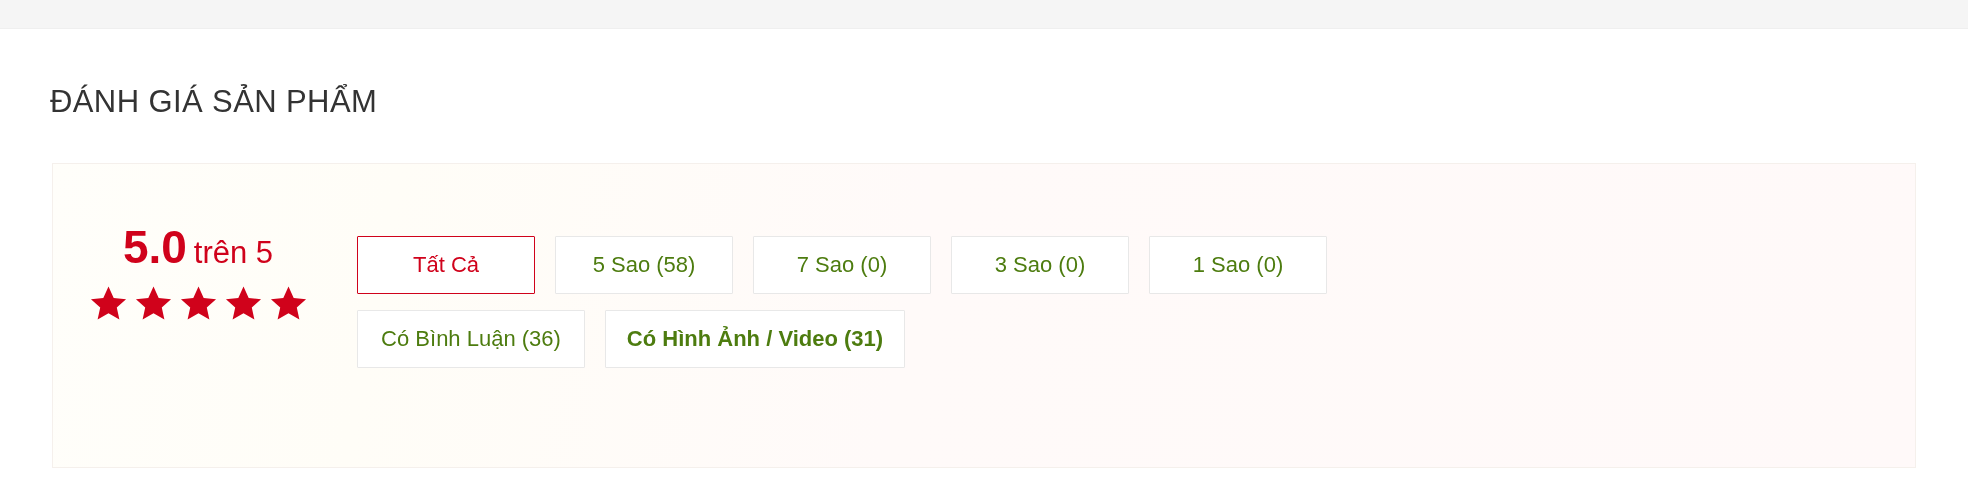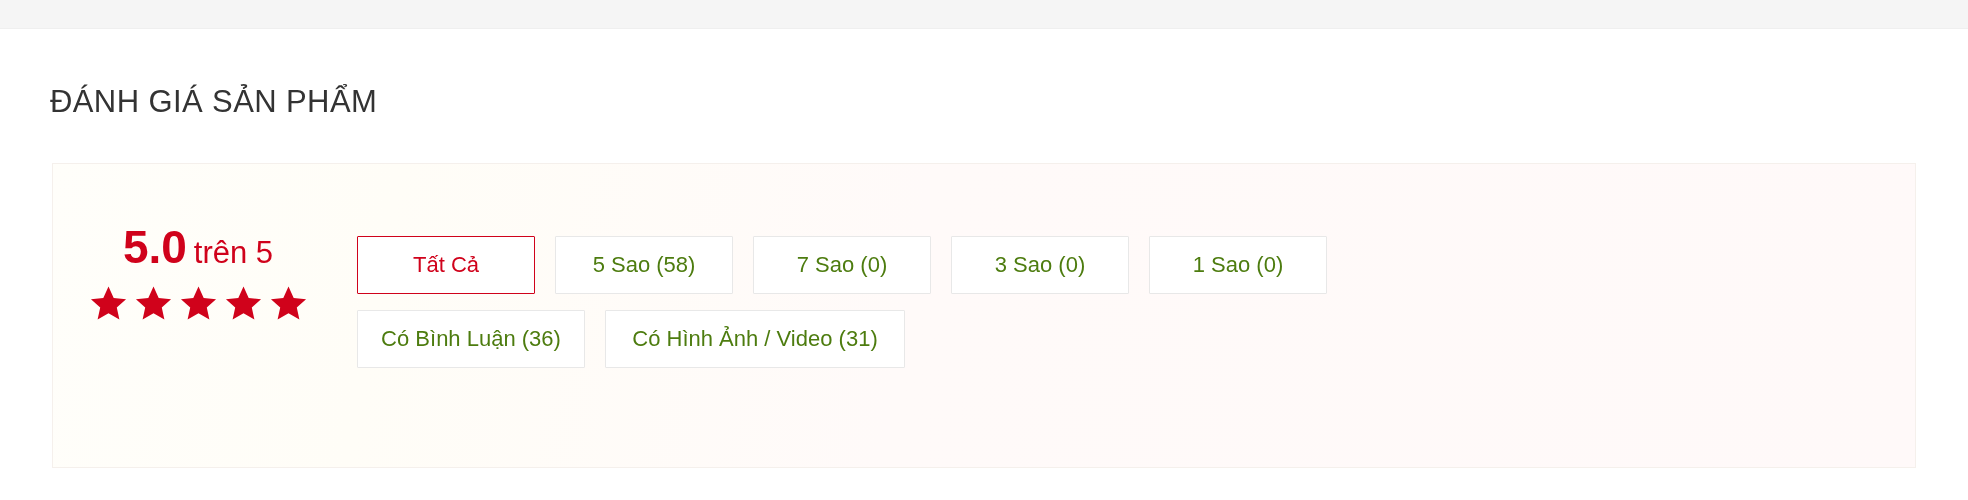--- a/index.html
+++ b/index.html
@@ -126,20 +126,21 @@
   .filter-btn.active {
     border: 1px solid #d0021b;
     color: #d0021b;
     background: #ffffff;
   }
   .filter-btn.wide {
     min-width: 228px;
   }
   .filter-btn.widest {
     min-width: 300px;
+    font-weight: bold;
   }
 </style>
 </head>
 <body>
 
 <div class="page">
 
   <div class="top-gap"></div>
 
   <h2 class="section-title">ĐÁNH GIÁ SẢN PHẨM</h2>

